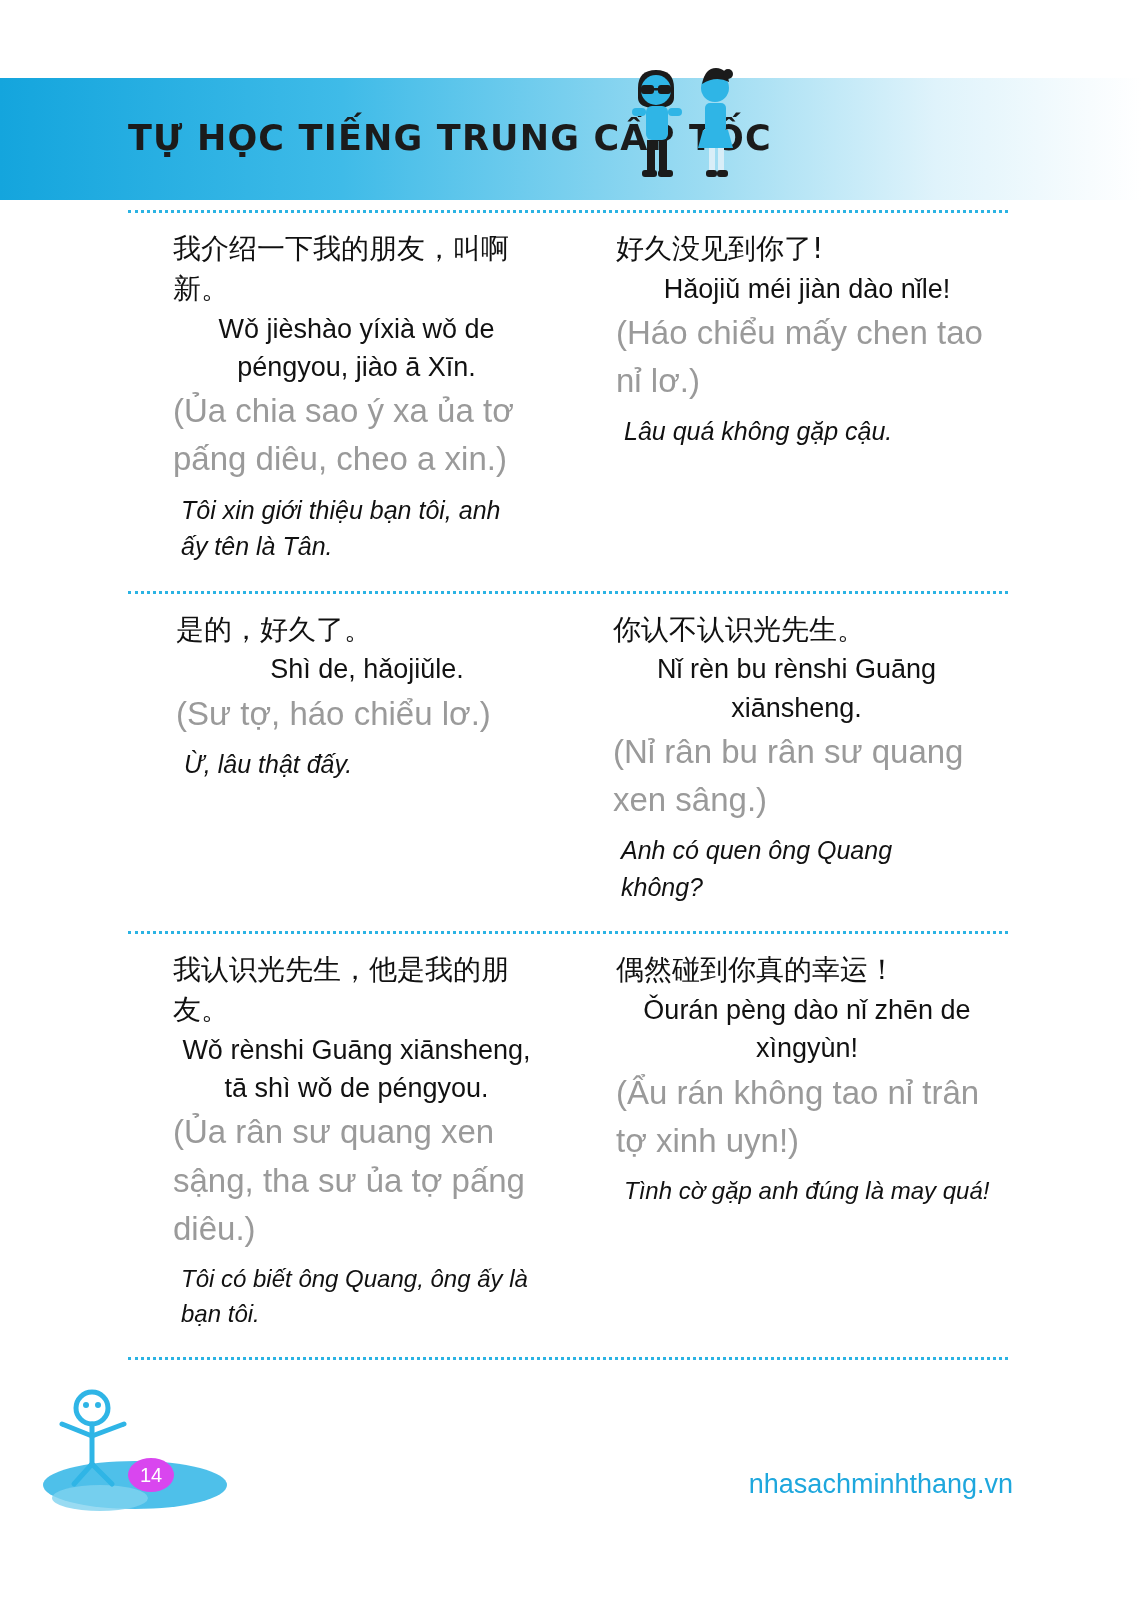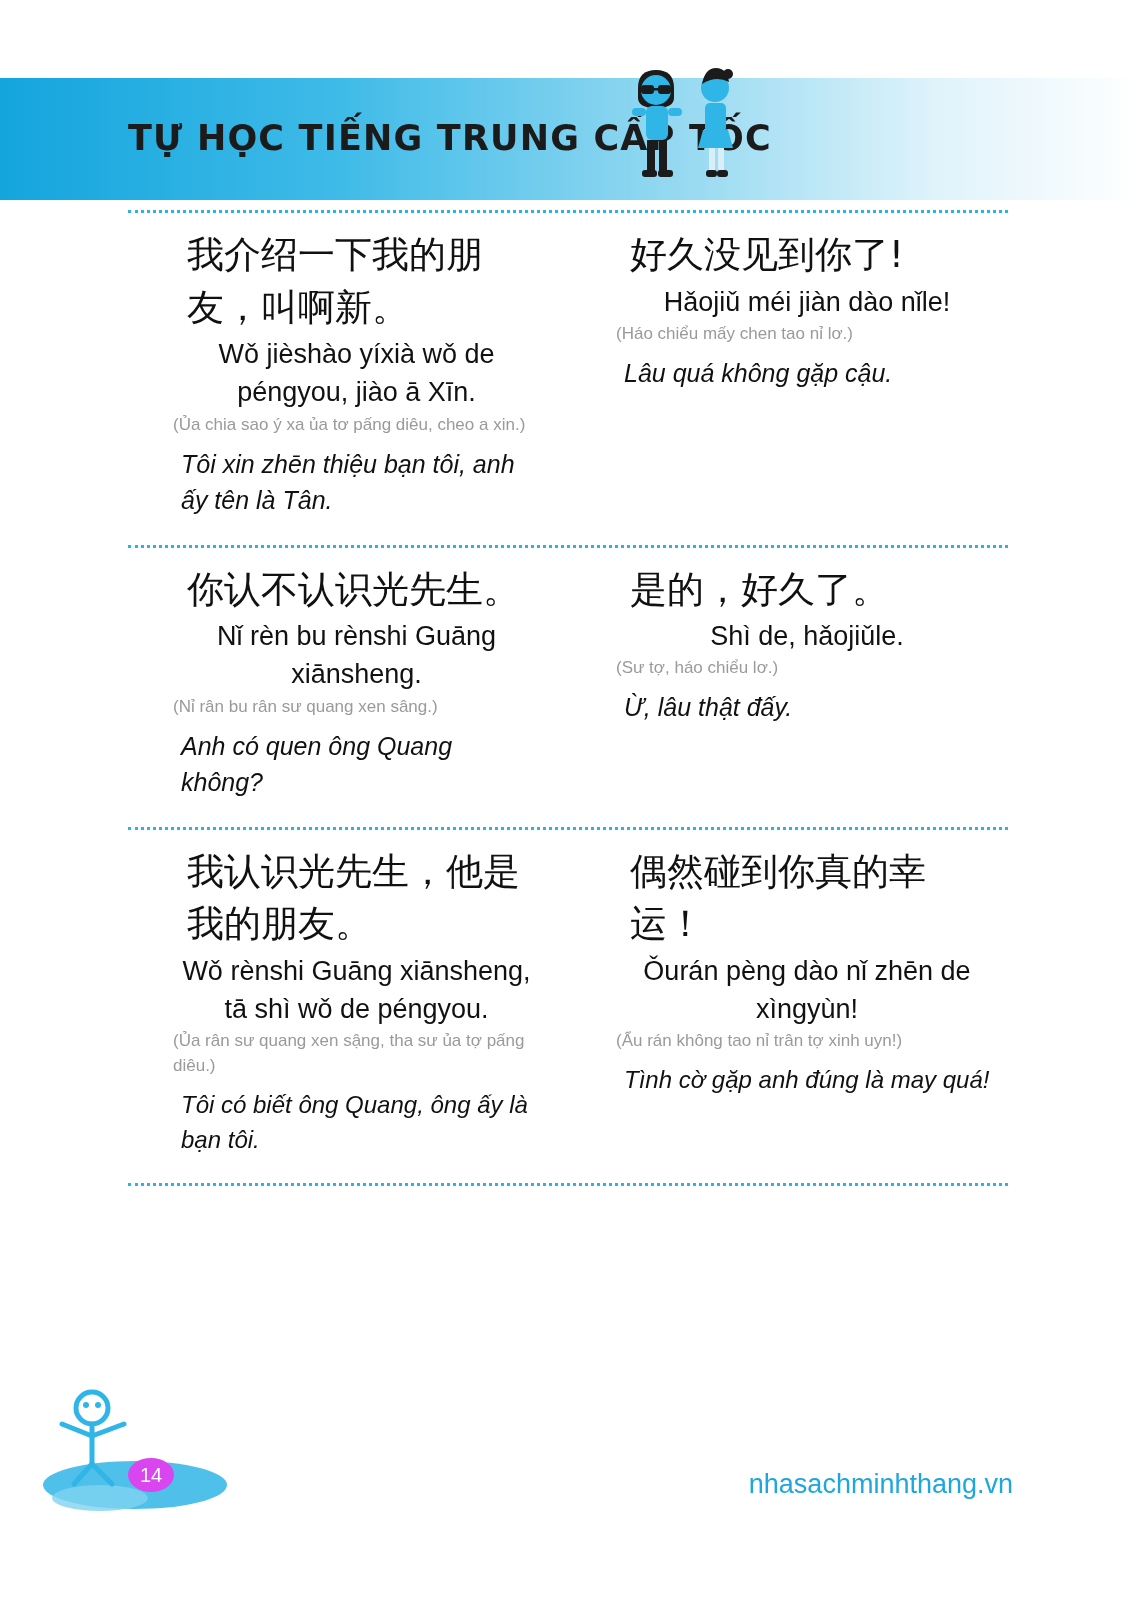--- a/index.html
+++ b/index.html
@@ -64,34 +64,34 @@
     padding-right: 28px;
     padding-left: 45px;
   }
   .cell.right {
     padding-left: 48px;
     padding-right: 10px;
   }
 
   .hanzi {
     font-family: "DejaVu Sans", sans-serif;
-    font-size: 37px;
+    font-size: 28px;
     line-height: 1.42;
     color: #111111;
-    margin: 0 0 1px 14px;
+    margin: 0 0 1px 0;
   }
   .pinyin {
     font-size: 27px;
     line-height: 1.42;
     color: #111111;
     margin: 0 0 1px 0;
     text-align: center;
   }
   .viet-phonetic {
-    font-size: 17px;
+    font-size: 33px;
     line-height: 1.46;
     color: #9a9a9a;
     margin: 0 0 1px 0;
   }
   .viet-meaning {
     font-size: 25px;
     line-height: 1.46;
     color: #111111;
     font-style: italic;
     margin: 8px;
@@ -171,42 +171,42 @@
   </svg>
 </div>
 
 <div class="table-wrap">
 
   <div class="row">
     <div class="cell">
       <p class="hanzi">我介绍一下我的朋友，叫啊新。</p>
       <p class="pinyin">Wǒ jièshào yíxià wǒ de péngyou, jiào ā Xīn.</p>
       <p class="viet-phonetic">(Ủa chia sao ý xa ủa tơ pấng diêu, cheo a xin.)</p>
-      <p class="viet-meaning">Tôi xin zhēn thiệu bạn tôi, anh ấy tên là Tân.</p>
+      <p class="viet-meaning">Tôi xin giới thiệu bạn tôi, anh ấy tên là Tân.</p>
     </div>
     <div class="cell right">
       <p class="hanzi">好久没见到你了!</p>
       <p class="pinyin">Hǎojiǔ méi jiàn dào nǐle!</p>
       <p class="viet-phonetic">(Háo chiểu mấy chen tao nỉ lơ.)</p>
       <p class="viet-meaning">Lâu quá không gặp cậu.</p>
     </div>
   </div>
 
   <div class="row">
+    <div class="cell right">
+      <p class="hanzi">是的，好久了。</p>
+      <p class="pinyin">Shì de, hǎojiǔle.</p>
+      <p class="viet-phonetic">(Sư tợ, háo chiểu lơ.)</p>
+      <p class="viet-meaning">Ừ, lâu thật đấy.</p>
+    </div>
     <div class="cell">
       <p class="hanzi">你认不认识光先生。</p>
       <p class="pinyin">Nǐ rèn bu rènshi Guāng xiānsheng.</p>
       <p class="viet-phonetic">(Nỉ rân bu rân sư quang xen sâng.)</p>
       <p class="viet-meaning">Anh có quen ông Quang không?</p>
-    </div>
-    <div class="cell right">
-      <p class="hanzi">是的，好久了。</p>
-      <p class="pinyin">Shì de, hǎojiǔle.</p>
-      <p class="viet-phonetic">(Sư tợ, háo chiểu lơ.)</p>
-      <p class="viet-meaning">Ừ, lâu thật đấy.</p>
     </div>
   </div>
 
   <div class="row compact">
     <div class="cell">
       <p class="hanzi">我认识光先生，他是我的朋友。</p>
       <p class="pinyin">Wǒ rènshi Guāng xiānsheng, tā shì wǒ de péngyou.</p>
       <p class="viet-phonetic">(Ủa rân sư quang xen sậng, tha sư ủa tợ pấng diêu.)</p>
       <p class="viet-meaning">Tôi có biết ông Quang, ông ấy là bạn tôi.</p>
     </div>

